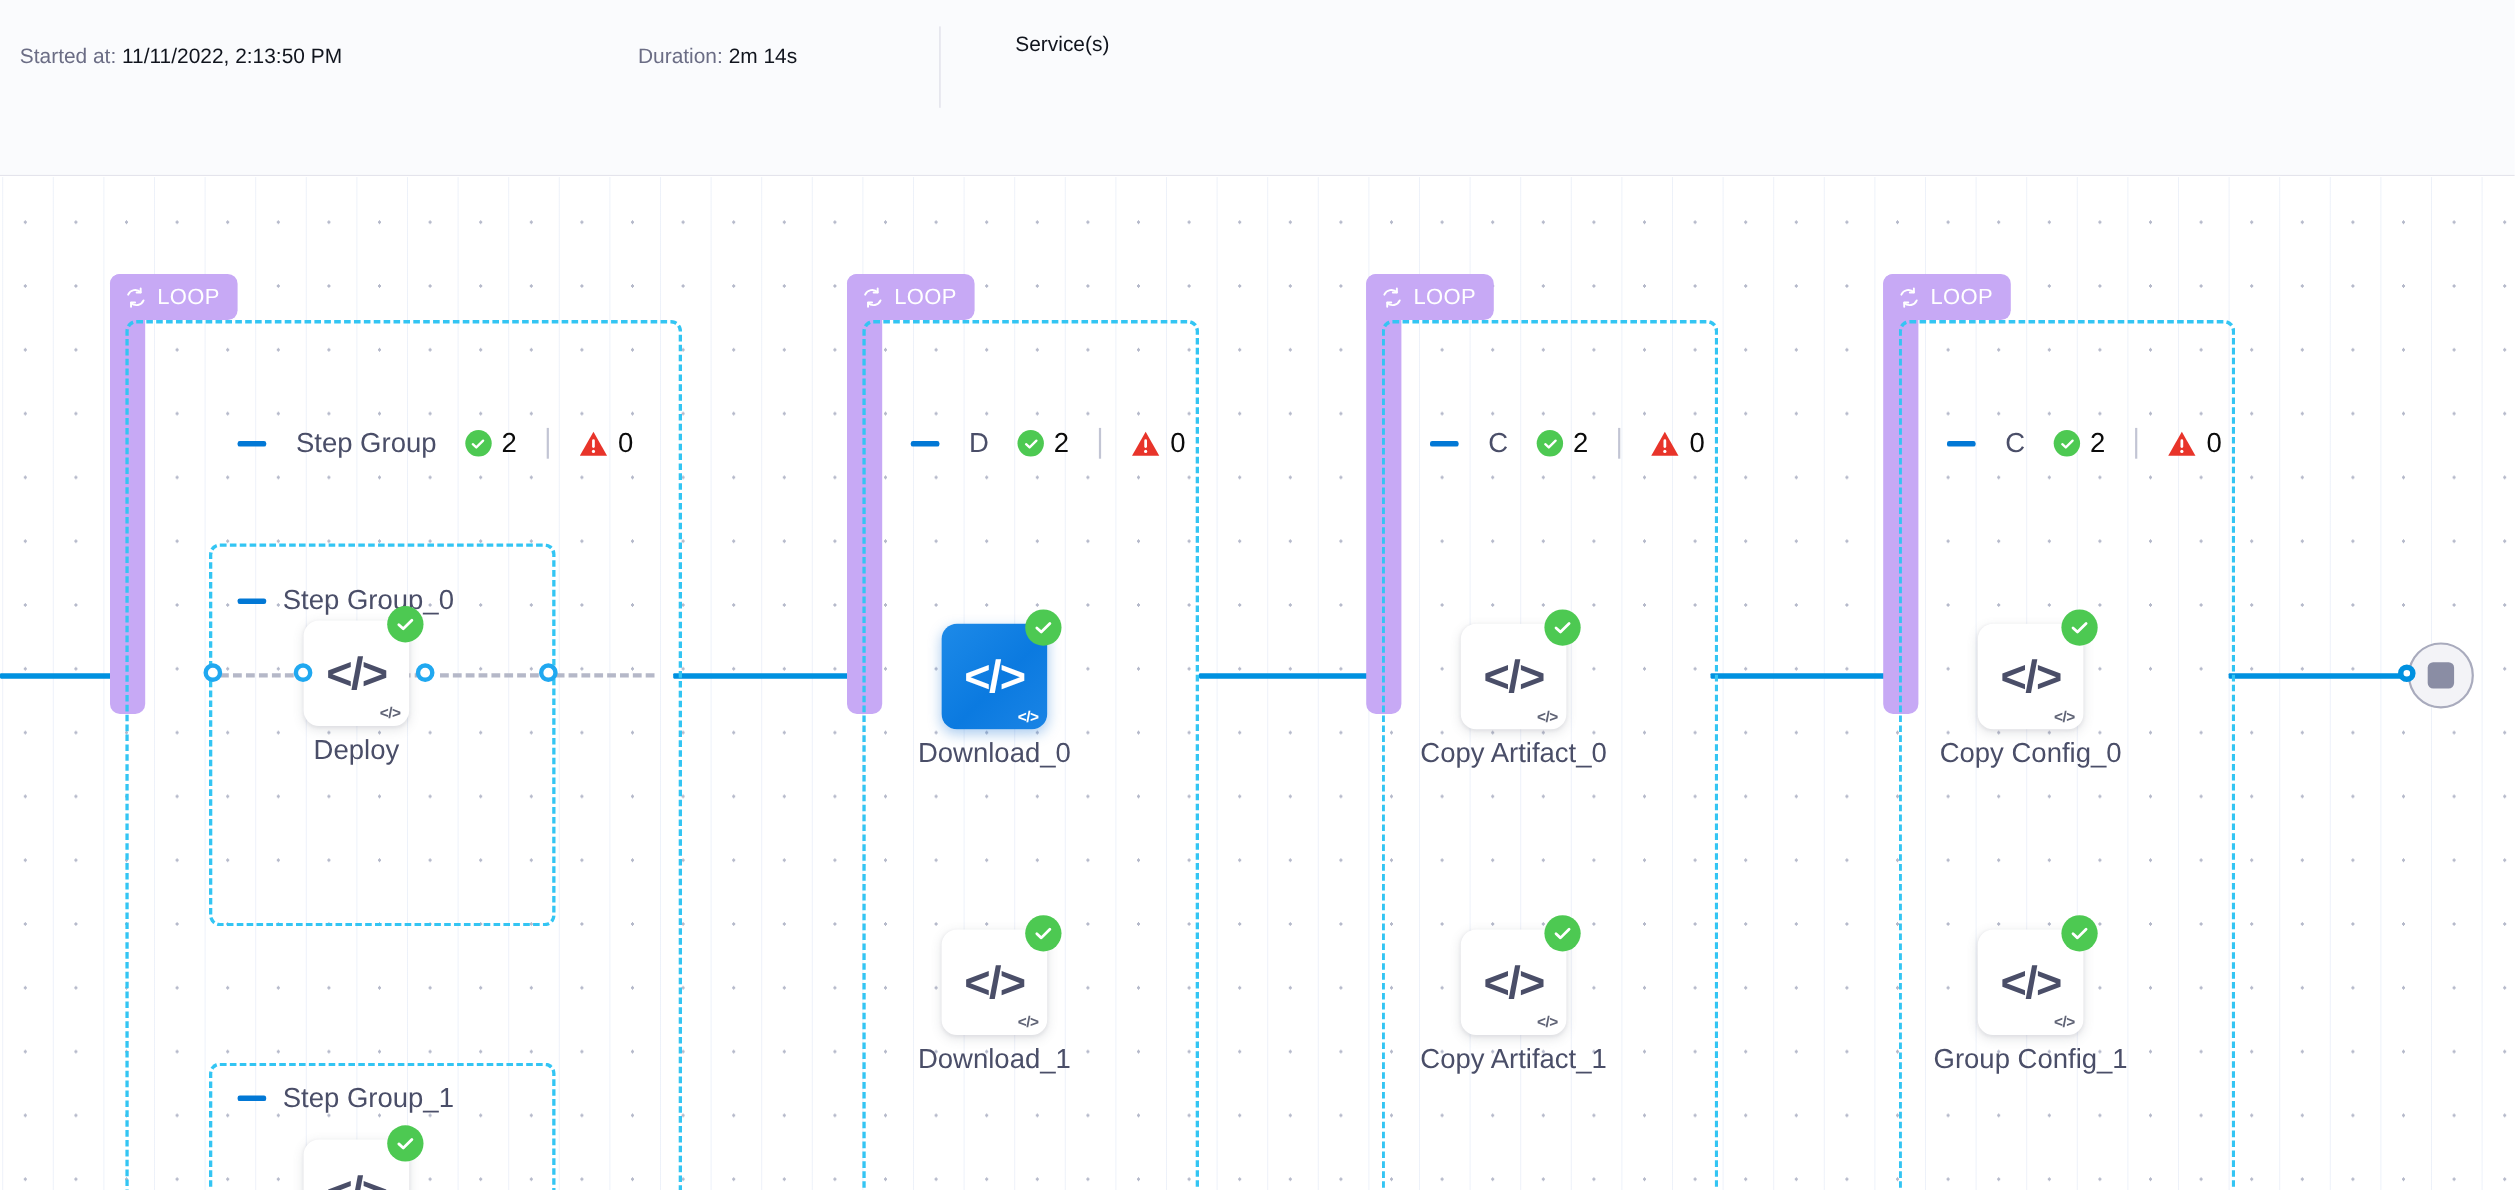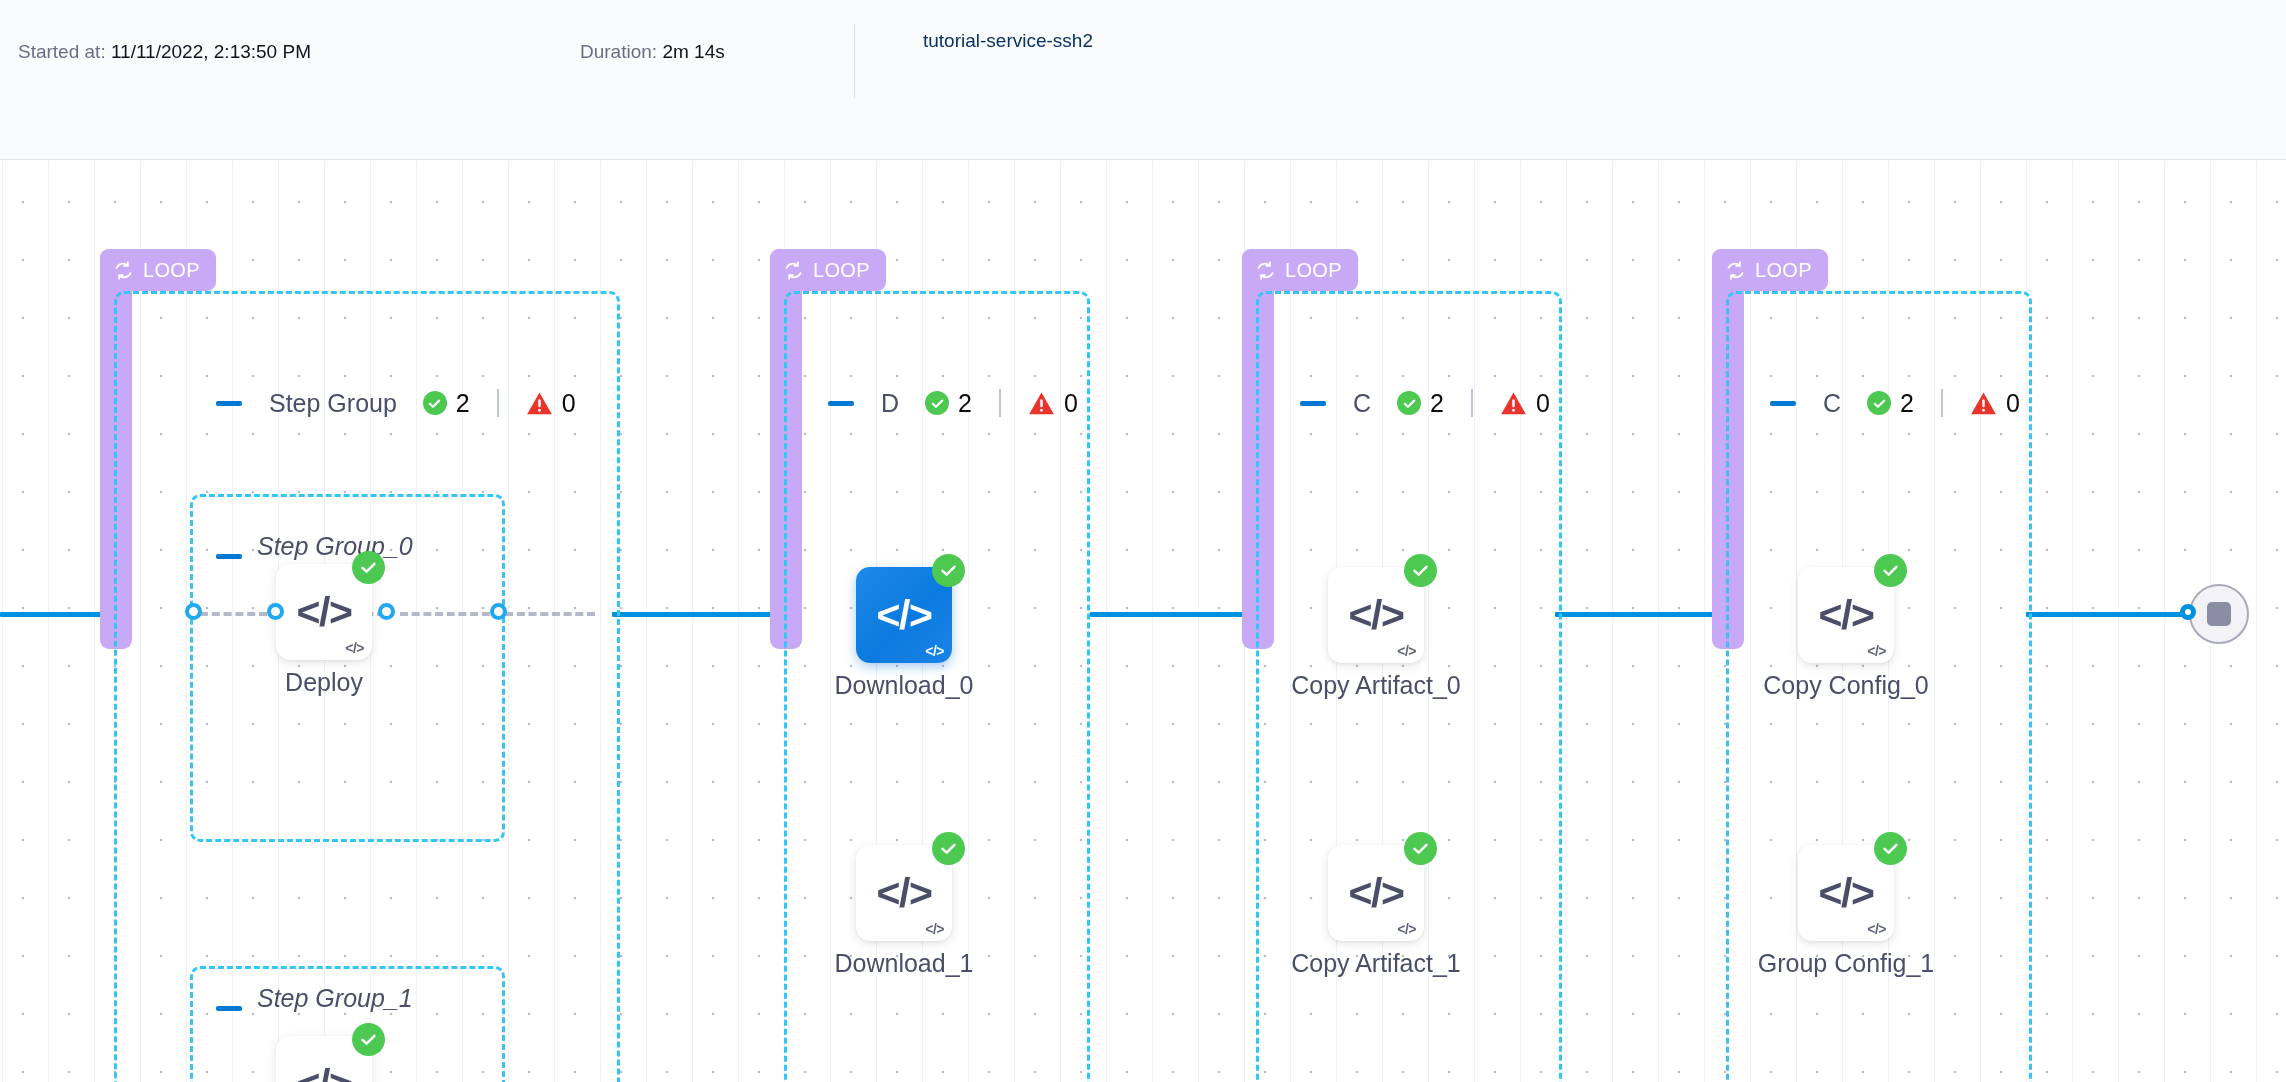--- a/index.html
+++ b/index.html
@@ -198,24 +198,23 @@
   
   .subgroup-box {
     position: absolute;
     border: 3px dashed #33c5f3;
     border-radius: 10px;
     z-index: 3;
   }
   .subgroup-head {
     position: absolute;
     display: flex;
-    align-items: flex-end;
+    align-items: center;
     z-index: 5;
     white-space: nowrap;
-    font-style: italic;
   }
   .subgroup-name {
     font-size: 25px;
     color: #4a4e68;
     line-height: 1;
   }
 
   
   .node { position: absolute; z-index: 6; }
   .node-card {
@@ -341,21 +340,21 @@
 
     <div class="meta-cell meta-duration">
       <div class="meta-label"><span>Duration:</span>
         <span class="val">2m 14s</span>
       </div>
     </div>
 
     <div class="meta-divider"></div>
 
     <div class="meta-cell meta-service">
-      <div class="meta-link">tutorial-service-ssh2</div>
+      <div class="meta-heading">Service(s)</div>
     </div>
 
     <div class="meta-cell meta-env">
     </div>
 
   </div>
 </div>
 
 <div class="canvas">
 

